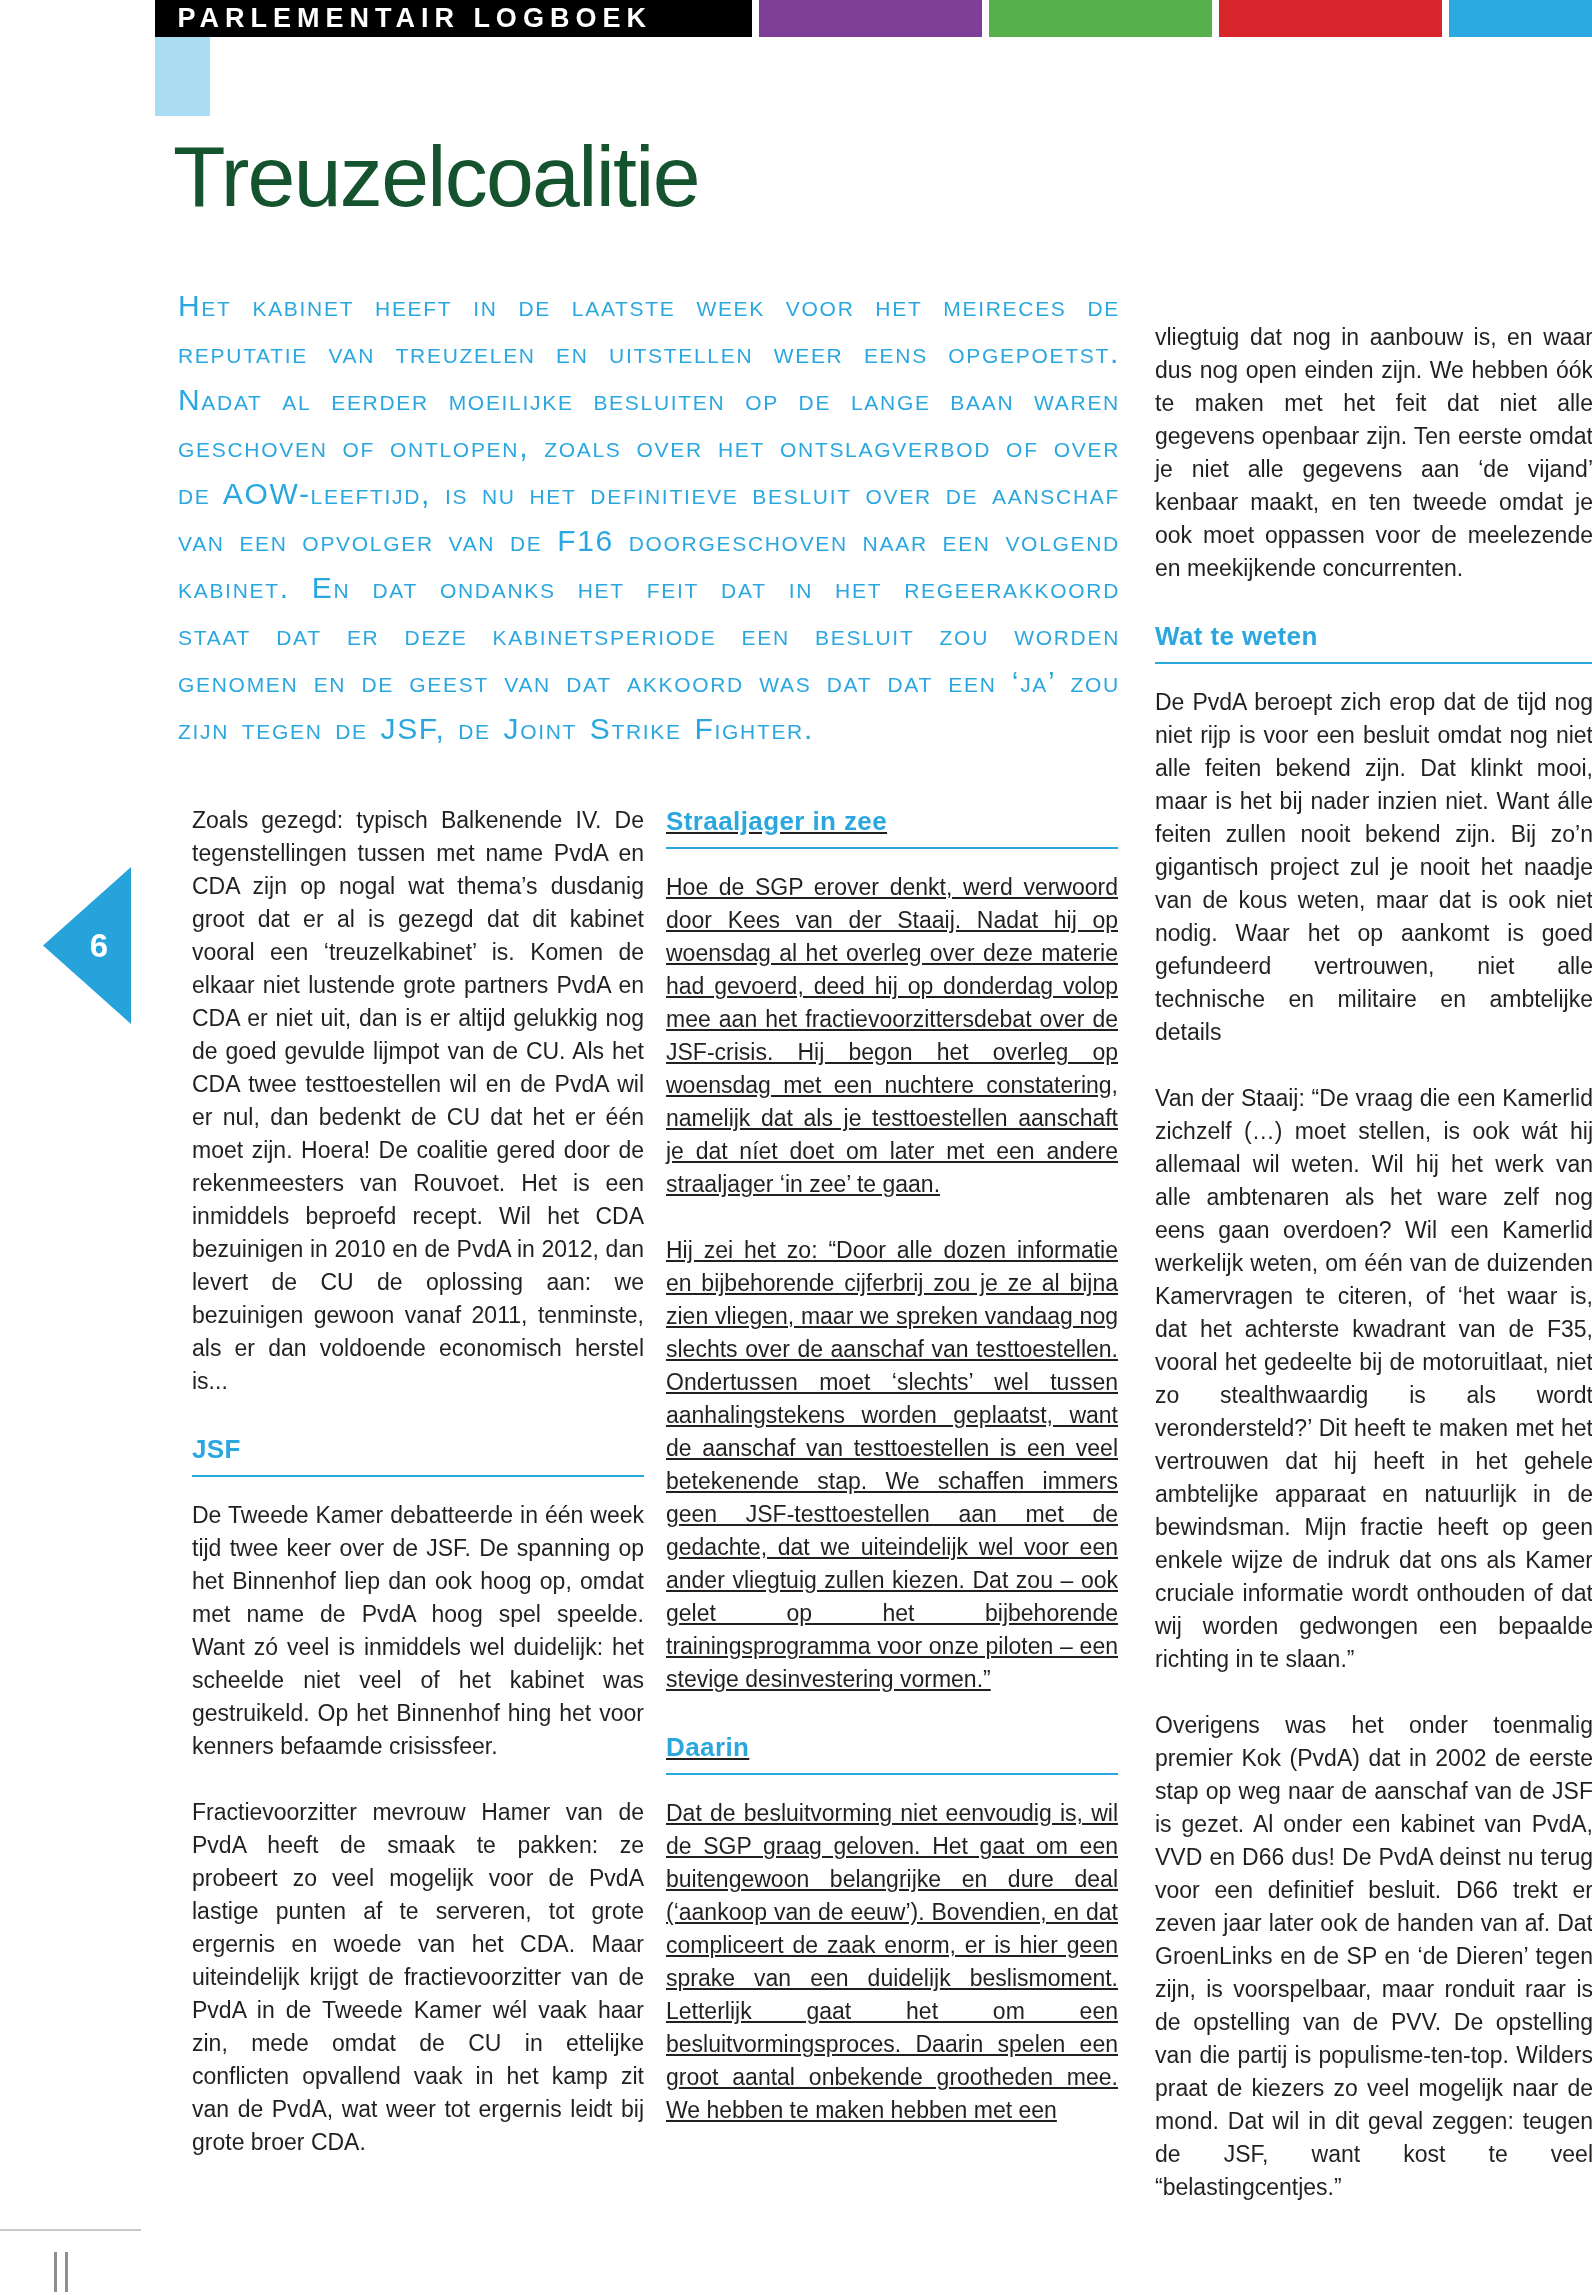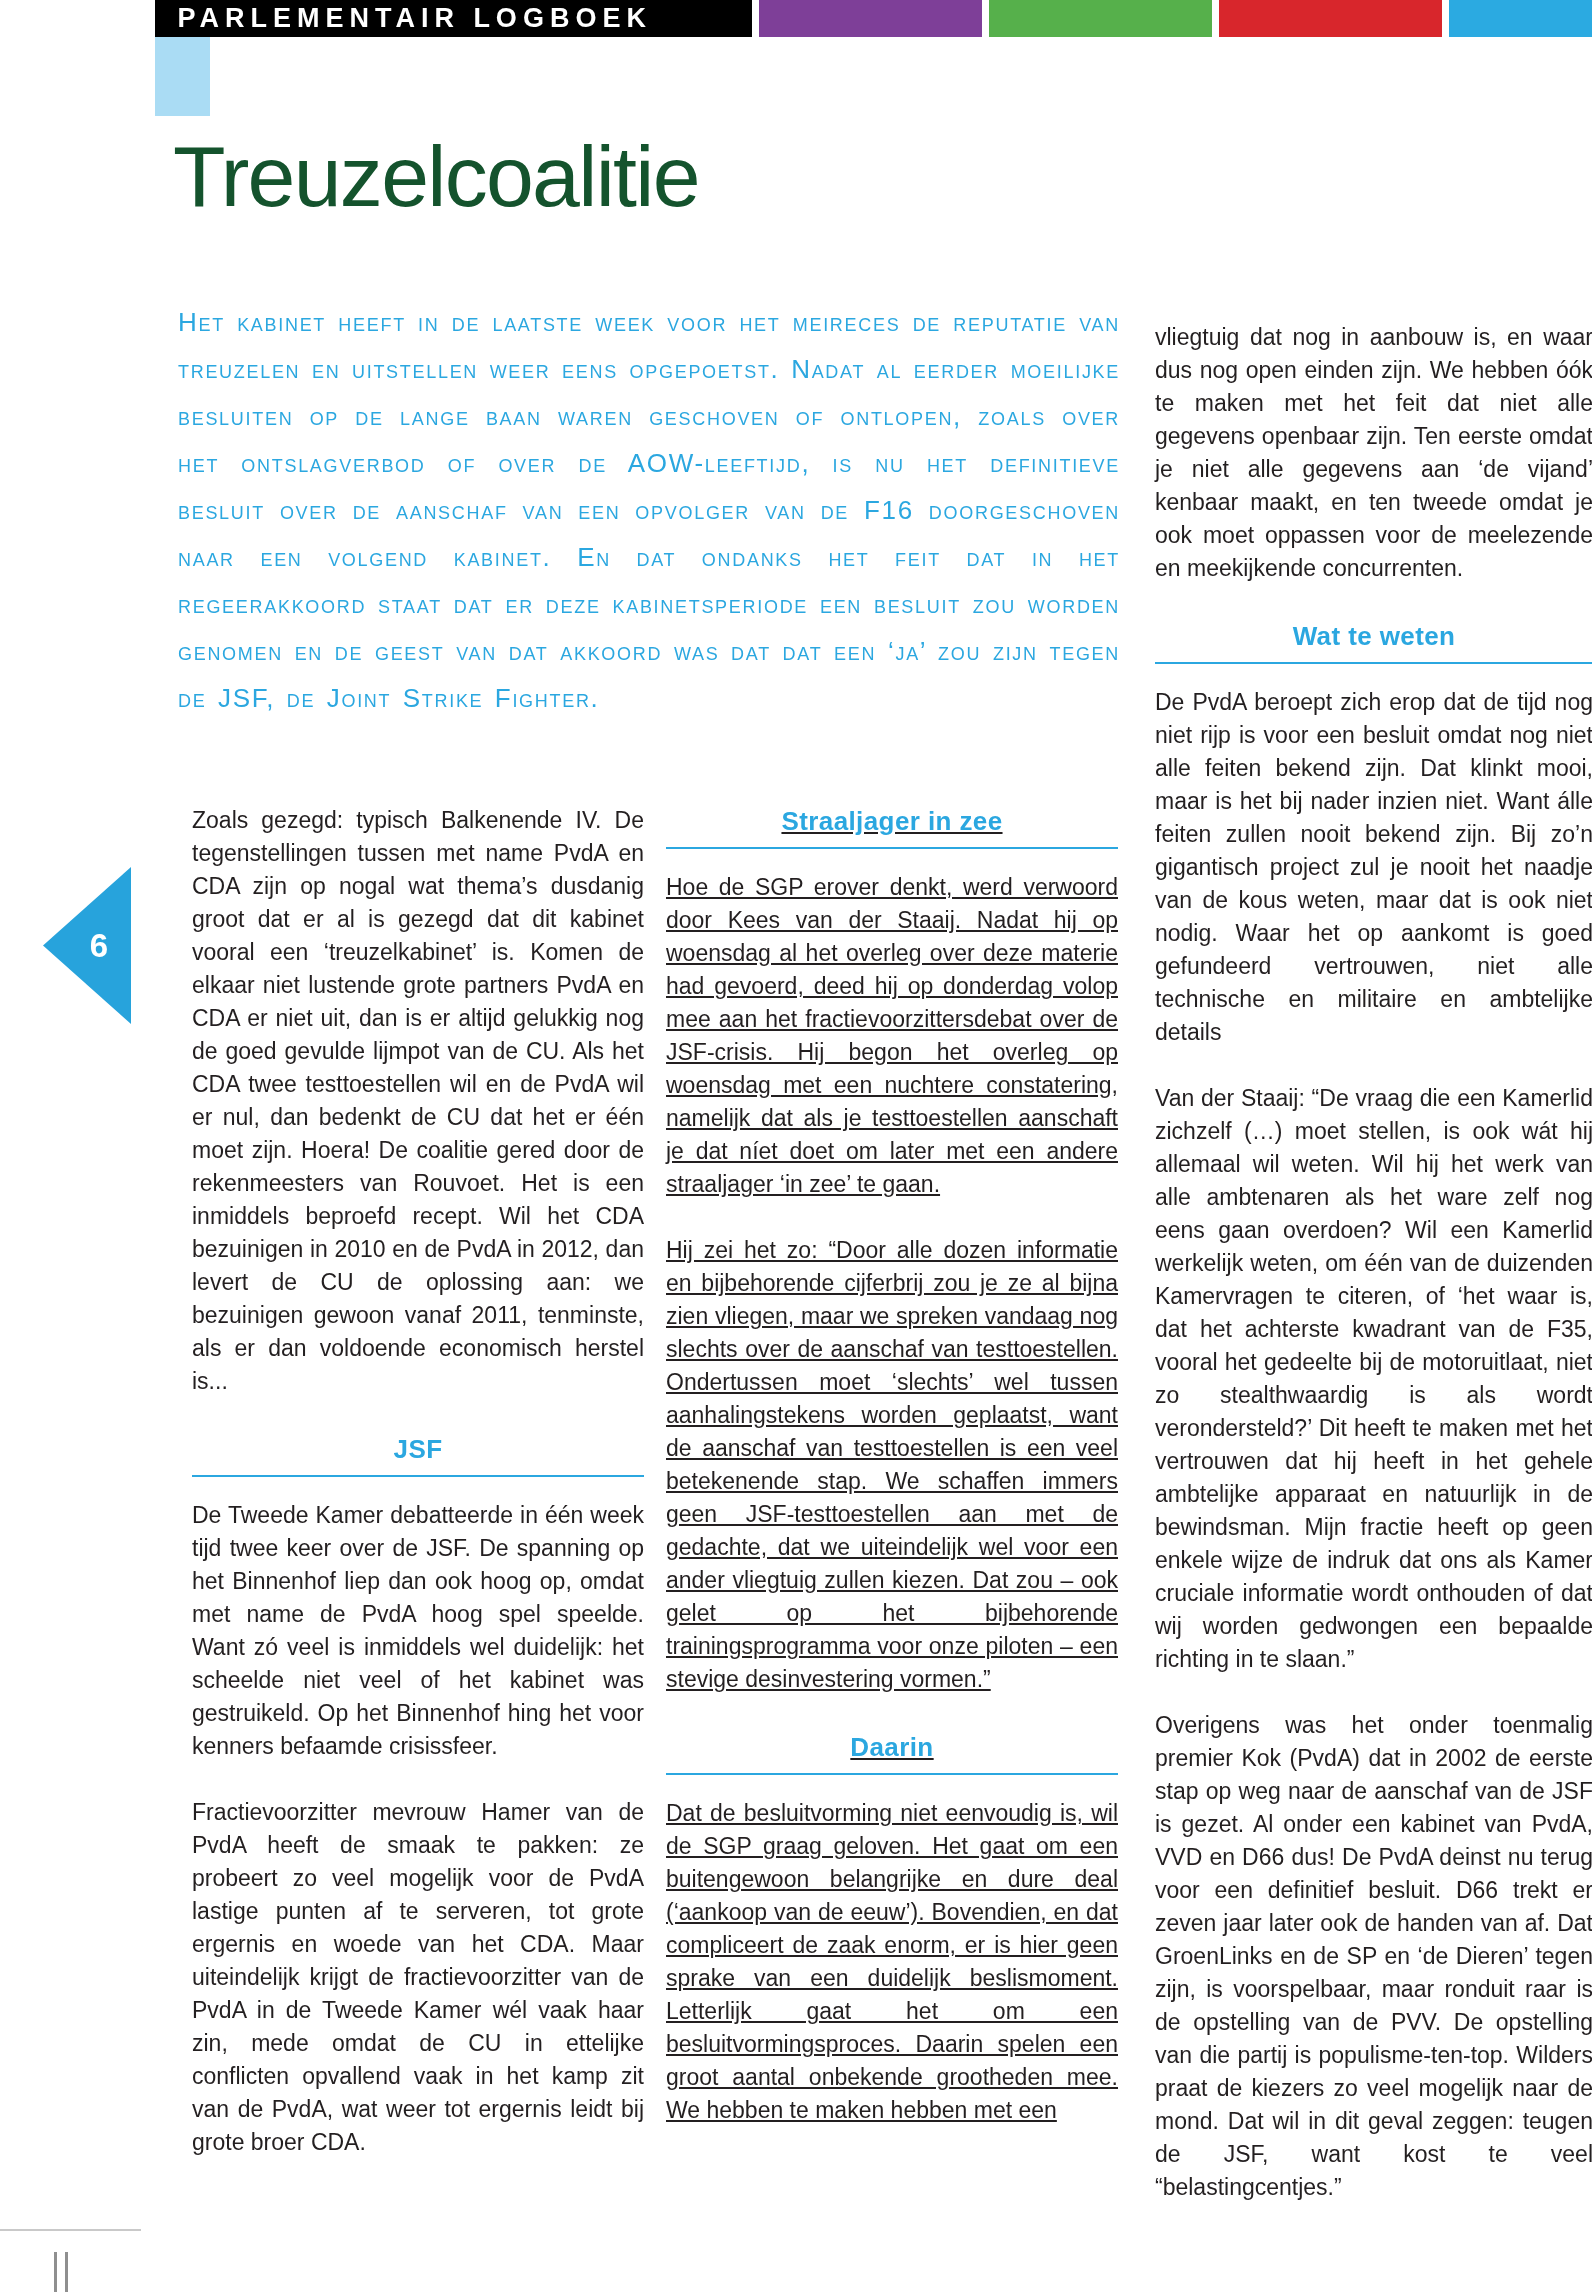--- a/index.html
+++ b/index.html
@@ -38,42 +38,42 @@
 
   
   .page-title {
     position:absolute; left:173px; top:129px;
     font-size:86px; font-weight:400; letter-spacing:-1.7px;
     color:#14532d; line-height:1.1; margin:0;
   }
 
   
   .intro {
-    position:absolute; left:178px; top:299px; width:942px;
+    position:absolute; left:178px; top:282px; width:942px;
     color:#2ba7e0;
-    font-size:26px; line-height:47px; letter-spacing:1.7px; word-spacing:2.6px;
+    font-size:30px; line-height:47px; letter-spacing:1.7px; word-spacing:2.6px;
     font-variant:small-caps;
     text-align:justify;
   }
 
   
   .col {
     position:absolute;
     font-size:23px; line-height:33px;
     text-align:justify;
     color:#231f20;
     margin-top:36px;
   }
   .col p { margin:0 0 33px 0; }
   .col .colhead {
     color:#2ba7e0; font-weight:bold; font-size:26px; line-height:1;
     letter-spacing:0.4px;
     padding-bottom:13px; border-bottom:2.6px solid #2ba7e0;
     margin:38px 0 22.4px 0;
-    text-align:center;
+    text-align:left;
   }
   .col .colhead.first { margin-top:3.5px; }
 
   .col1 { left:192px;  top:768px; width:452px; }
   .col2 { left:666px;  top:768px; width:452px;text-decoration:underline; }
   .col3 { left:1155px; top:285px; width:438px; }
 
   
   .pagenum-arrow {
     position:absolute; left:43px; top:867px; width:88px; height:157px;

